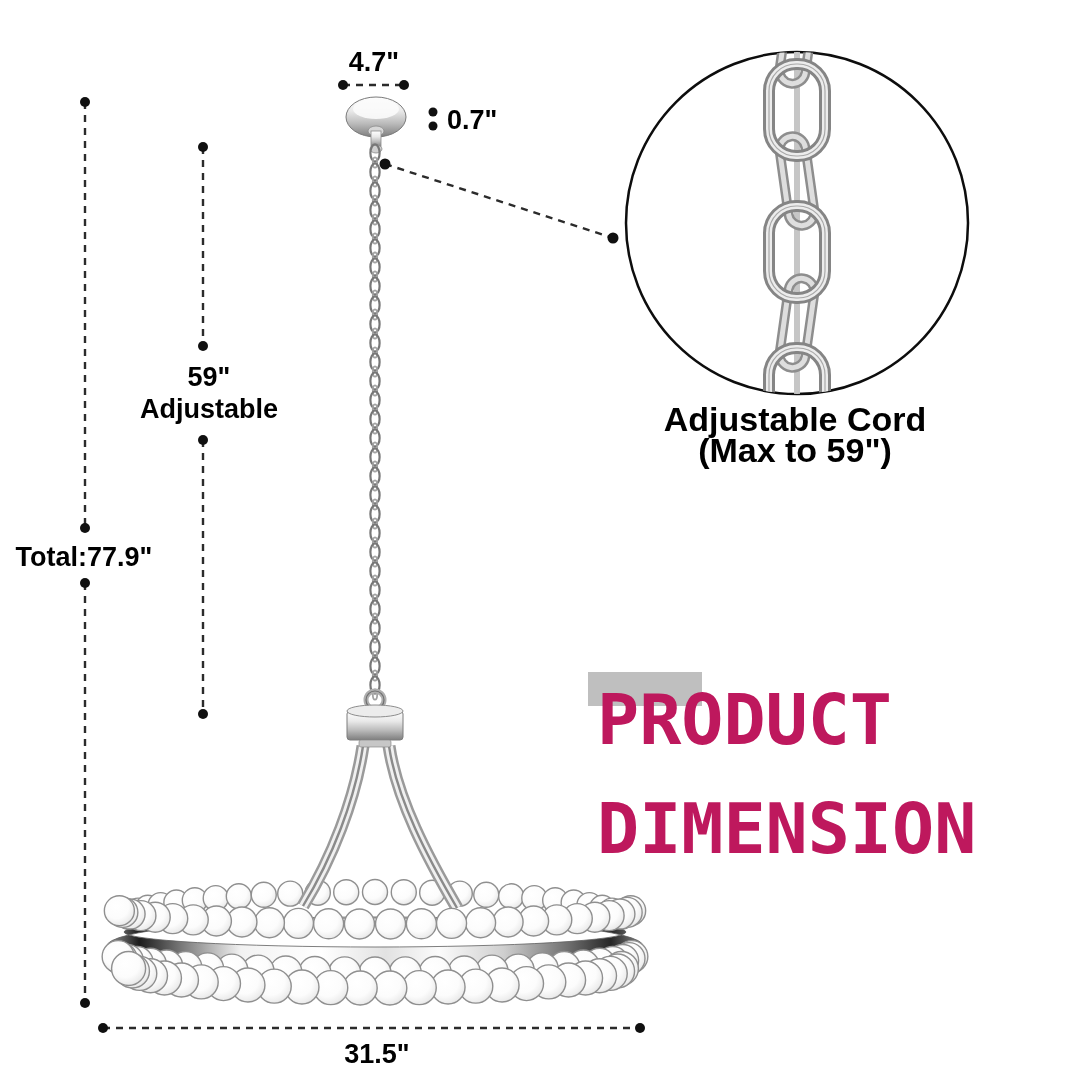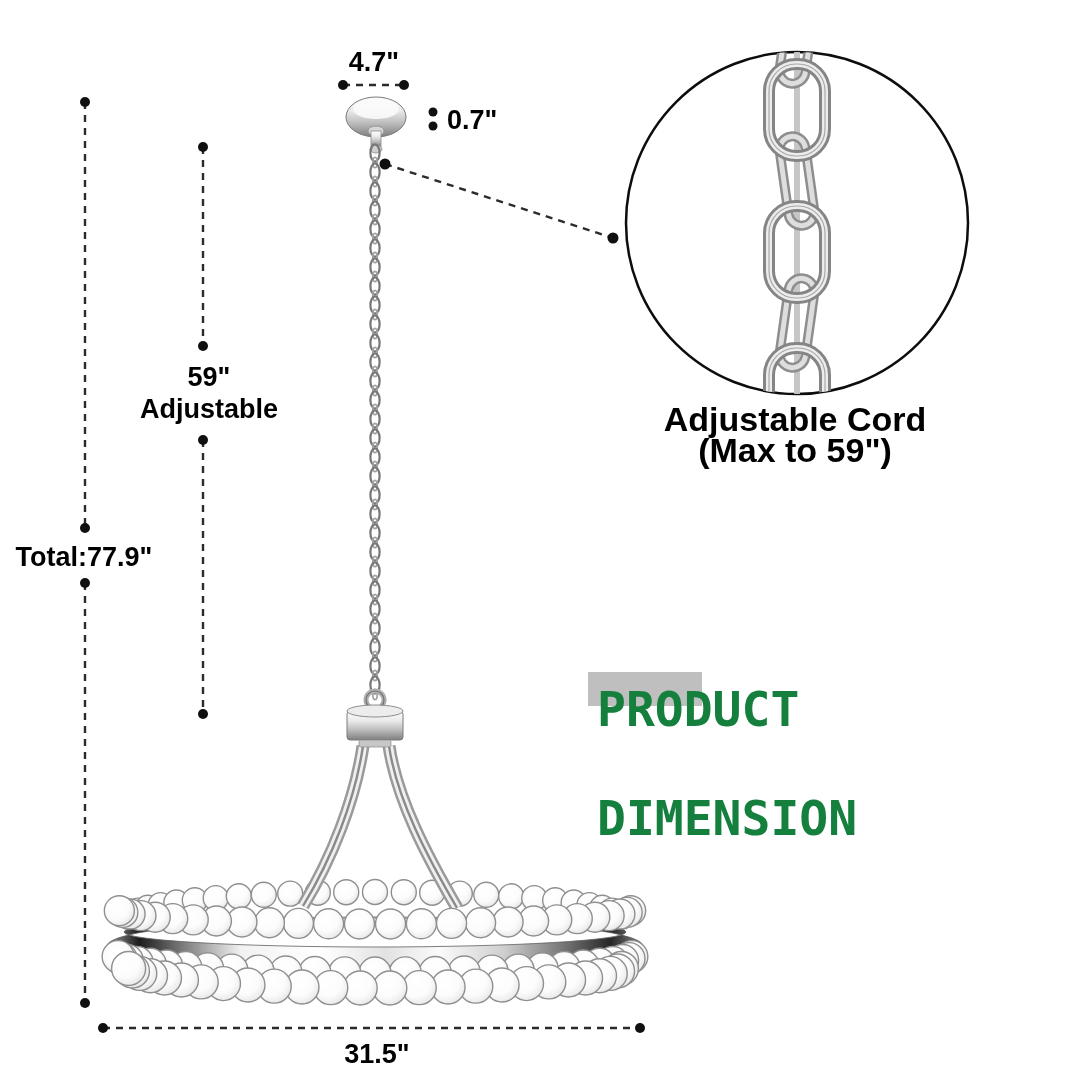--- a/index.html
+++ b/index.html
@@ -3,21 +3,21 @@
 <meta charset="utf-8">
 <style>
   html,body{margin:0;padding:0;}
   body{width:1080px;height:1080px;position:relative;background:#ffffff;overflow:hidden;
        font-family:"Liberation Sans",sans-serif;}
   .abs{position:absolute;}
   .dim{font-weight:bold;font-size:27px;color:#000;text-align:center;line-height:32px;white-space:nowrap;}
   .left{text-align:left;}
   #scene{position:absolute;left:0;top:0;z-index:2;}
   .title-line{position:absolute;left:597px;z-index:3;font-family:"DejaVu Sans Mono",monospace;
-       font-weight:bold;font-size:48px;line-height:1;color:#15803d;letter-spacing:0px;white-space:nowrap;}
+       font-weight:bold;font-size:70px;line-height:1;color:#be185d;letter-spacing:0px;white-space:nowrap;}
   #title-hl{position:absolute;left:588px;top:672px;width:114px;height:34px;background:#bfbfbf;z-index:1;}
   .caption{font-weight:bold;font-size:34px;line-height:31px;color:#000;text-align:center;}
   .lbl{z-index:4;}
 </style>
 </head>
 <body>
 
 <svg id="scene" width="1080" height="1080" viewBox="0 0 1080 1080">
   <defs>
     <linearGradient id="chromeV" x1="0" y1="0" x2="0" y2="1">

